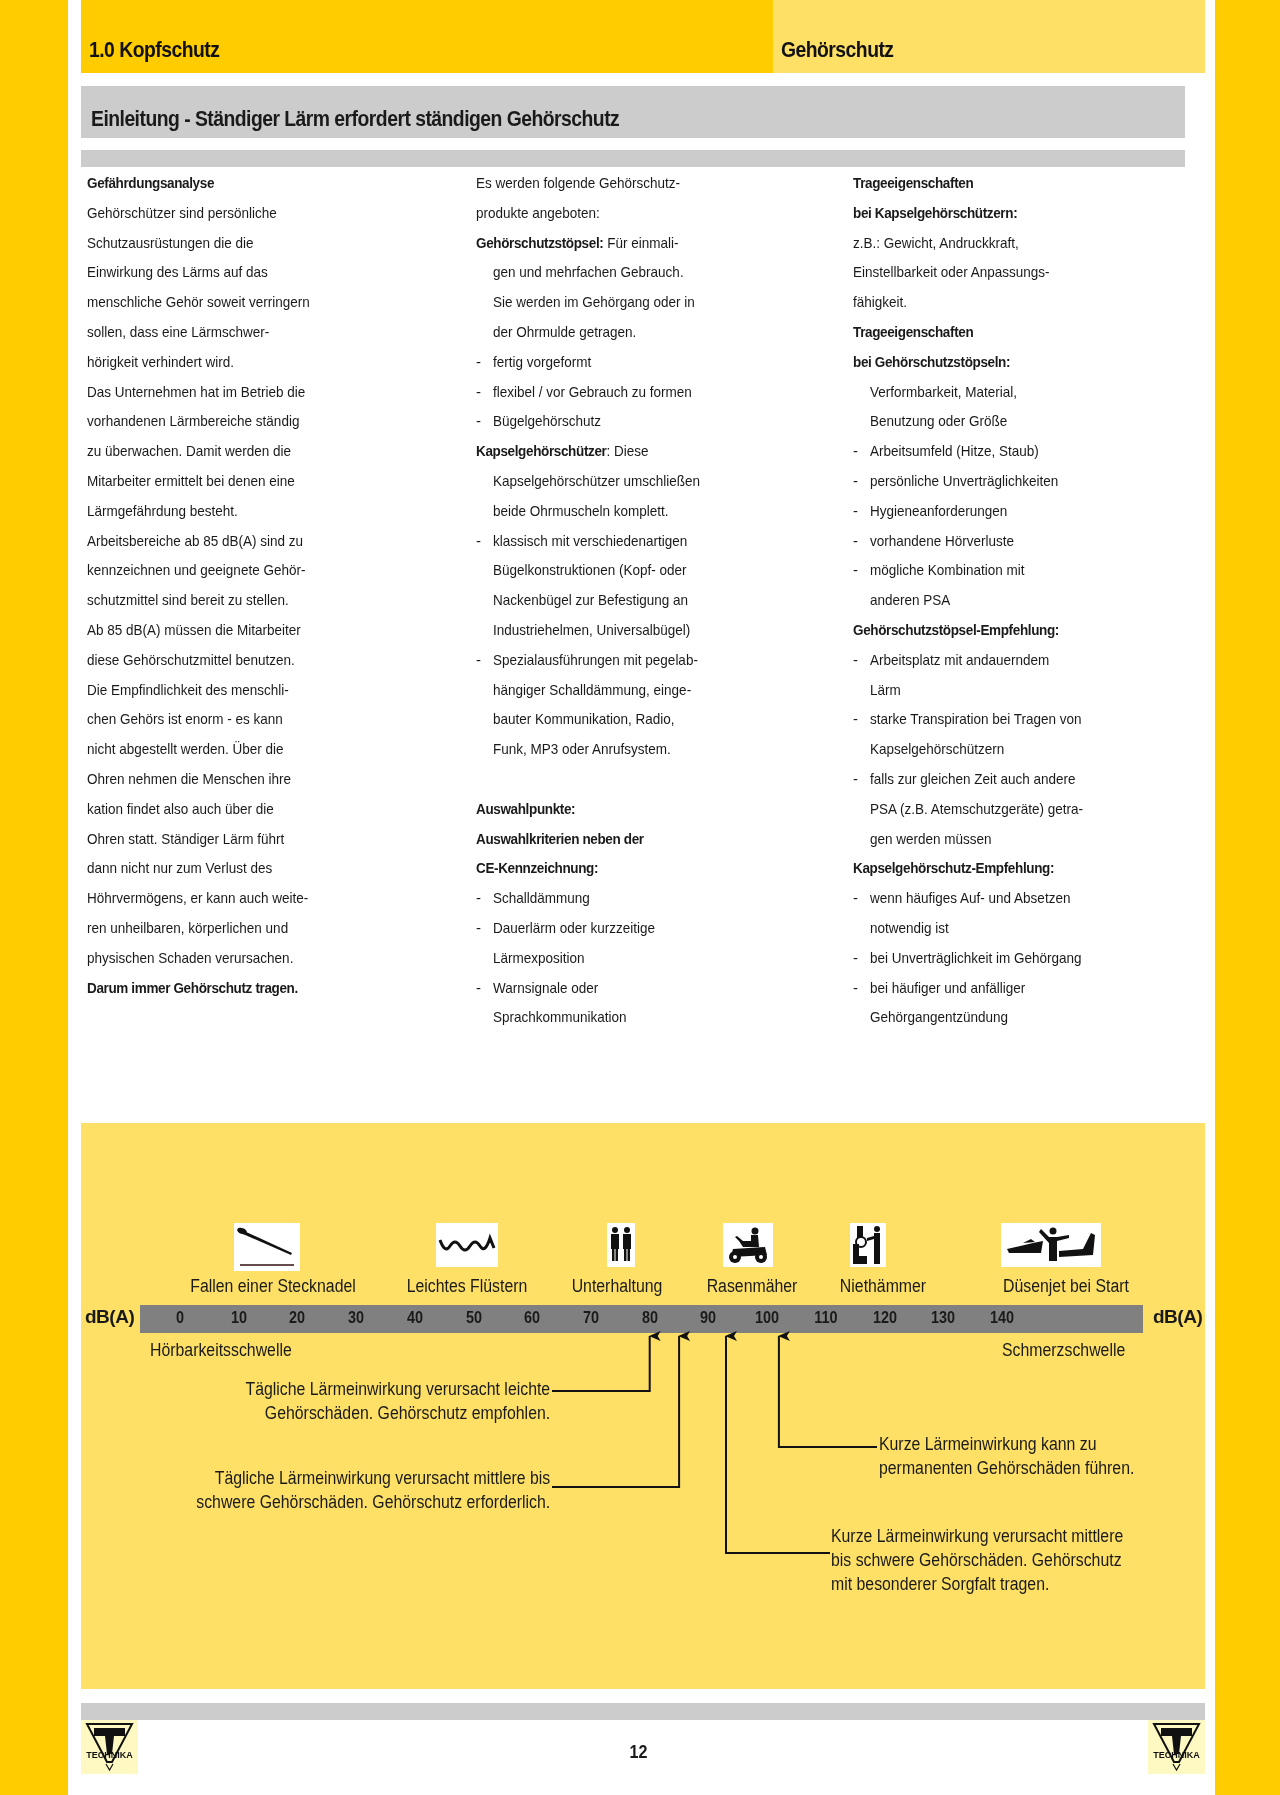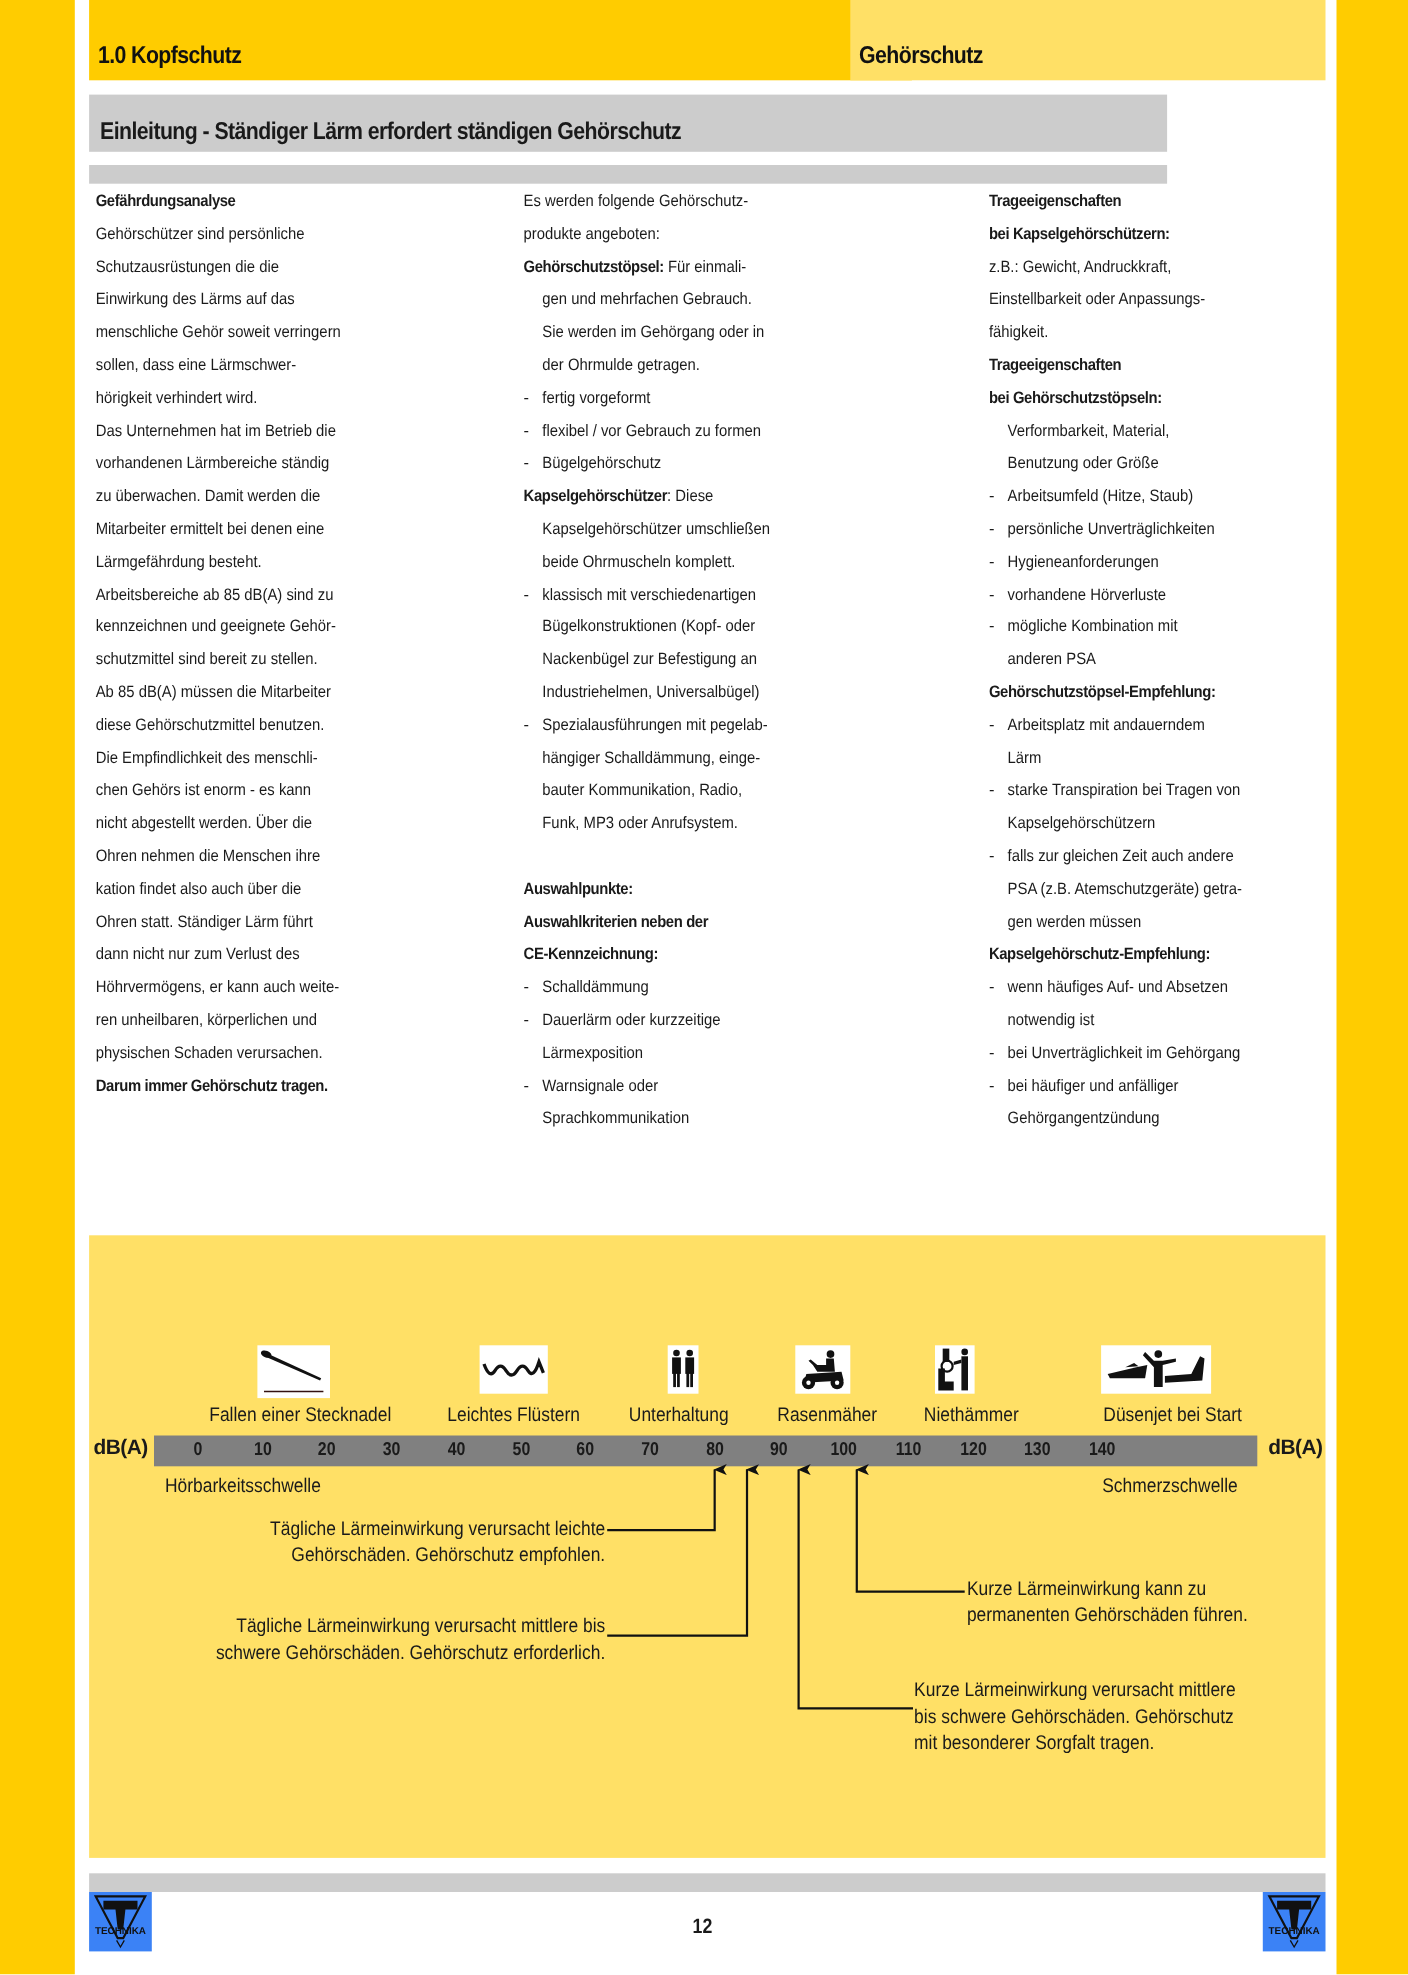--- a/index.html
+++ b/index.html
@@ -14,33 +14,33 @@
   .side-right { left:1215px; width:65px; }
 
   .hdr-left { position:absolute; left:81px; top:0; width:748px; height:73px; background:#ffcc00; }
   .hdr-right { position:absolute; left:773px; top:0; width:432px; height:73px; background:#ffe066; }
   .hdr-title {
     position:absolute; bottom:10px; left:8px;
     font-family:"Liberation Sans", sans-serif; font-weight:bold; font-size:22px;
     letter-spacing:-0.6px; transform:scaleX(0.88); transform-origin:left bottom;
     color:#111;
   }
-  .grey-bar { position:absolute; left:81px; width:980px; background:#cccccc; }
+  .grey-bar { position:absolute; left:81px; width:1104px; background:#cccccc; }
   .intro-bar { top:86px; height:52px; }
   .intro-title {
     position:absolute; left:10px; top:20px;
     font-weight:bold; font-size:22px; letter-spacing:-0.6px;
     transform:scaleX(0.88); transform-origin:left center; white-space:nowrap;
   }
   .thin-bar { top:150px; height:17px; }
 
   .col { position:absolute; top:168px; font-size:15px; line-height:29.8px; }
   .col1 { left:87px; width:370px; }
   .col2 { left:476px; width:370px; }
-  .col3 { left:853px; width:360px;margin-left:46px; }
+  .col3 { left:853px; width:360px; }
   .col p { margin:0; white-space:nowrap; }
   .col .b { font-weight:bold; letter-spacing:-0.4px; }
   .col .ind { padding-left:17px; }
   .col .dash { position:relative; padding-left:17px; }
   .col .dash::before { content:"-"; position:absolute; left:0; }
   .col .gap { height:29.8px; }
   .txt { transform:scaleX(0.9); transform-origin:left center; display:inline-block; }
 
   .panel { position:absolute; left:81px; top:1123px; width:1124px; height:566px; background:#ffe066; }
   .scale-bar { position:absolute; left:140px; top:1305px; width:1003px; height:28px; background:#808080; }
@@ -50,21 +50,21 @@
   .icon-box { position:absolute; top:1223px; background:#fff; display:flex; align-items:center; justify-content:center; }
   .thr { position:absolute; top:1340px; font-size:18px; white-space:nowrap; transform:scaleX(0.88); transform-origin:left top; }
   .note { position:absolute; font-size:18px; line-height:24px; white-space:nowrap; }
   .note-r { text-align:right; transform:scaleX(0.88); transform-origin:right top; }
   .note-l { text-align:left; transform:scaleX(0.88); transform-origin:left top; }
   .note p { margin:0; }
 
   .arrows { position:absolute; left:0; top:0; }
 
   .footer-bar { position:absolute; left:81px; top:1703px; width:1124px; height:17px; background:#cccccc; }
-  .logo { position:absolute; top:1720px; width:57px; height:54px; background:#3b82f6; }
+  .logo { position:absolute; top:1720px; width:57px; height:54px; background:#fef9c3; }
   .logo-left { left:81px; }
   .logo-right { left:1148px; }
   .page-num { position:absolute; left:628px; top:1741px; font-weight:bold; font-size:19px; transform:scaleX(0.85); }
 </style>
 </head>
 <body>
 
 <div class="side-band side-left"></div>
 <div class="side-band side-right"></div>
 

